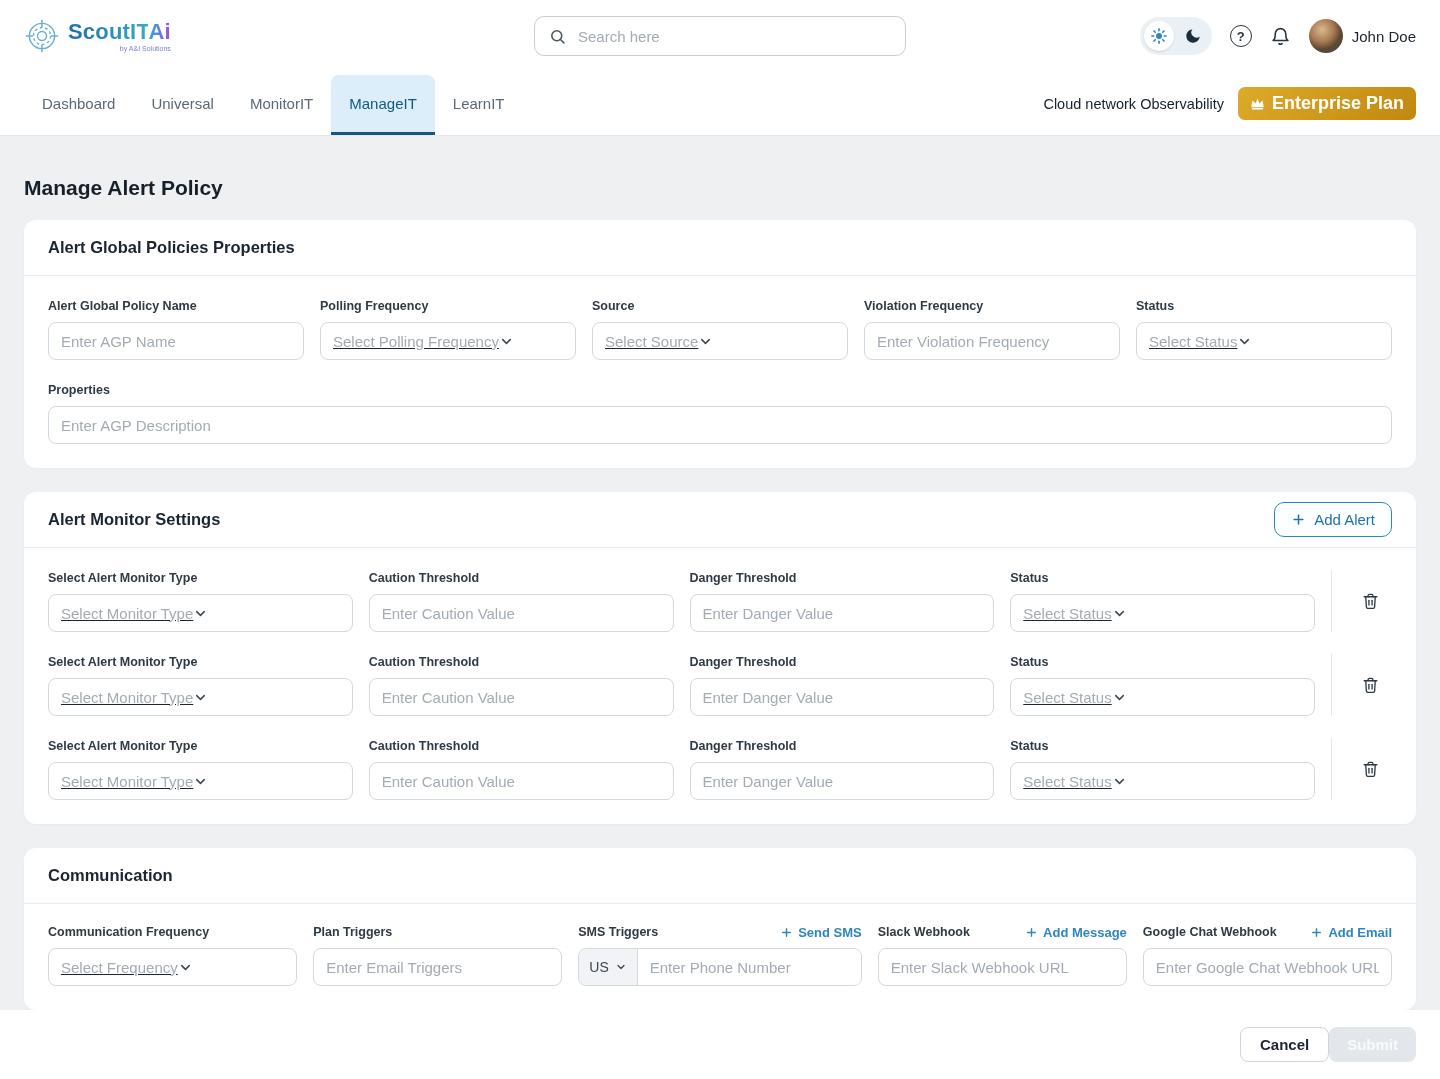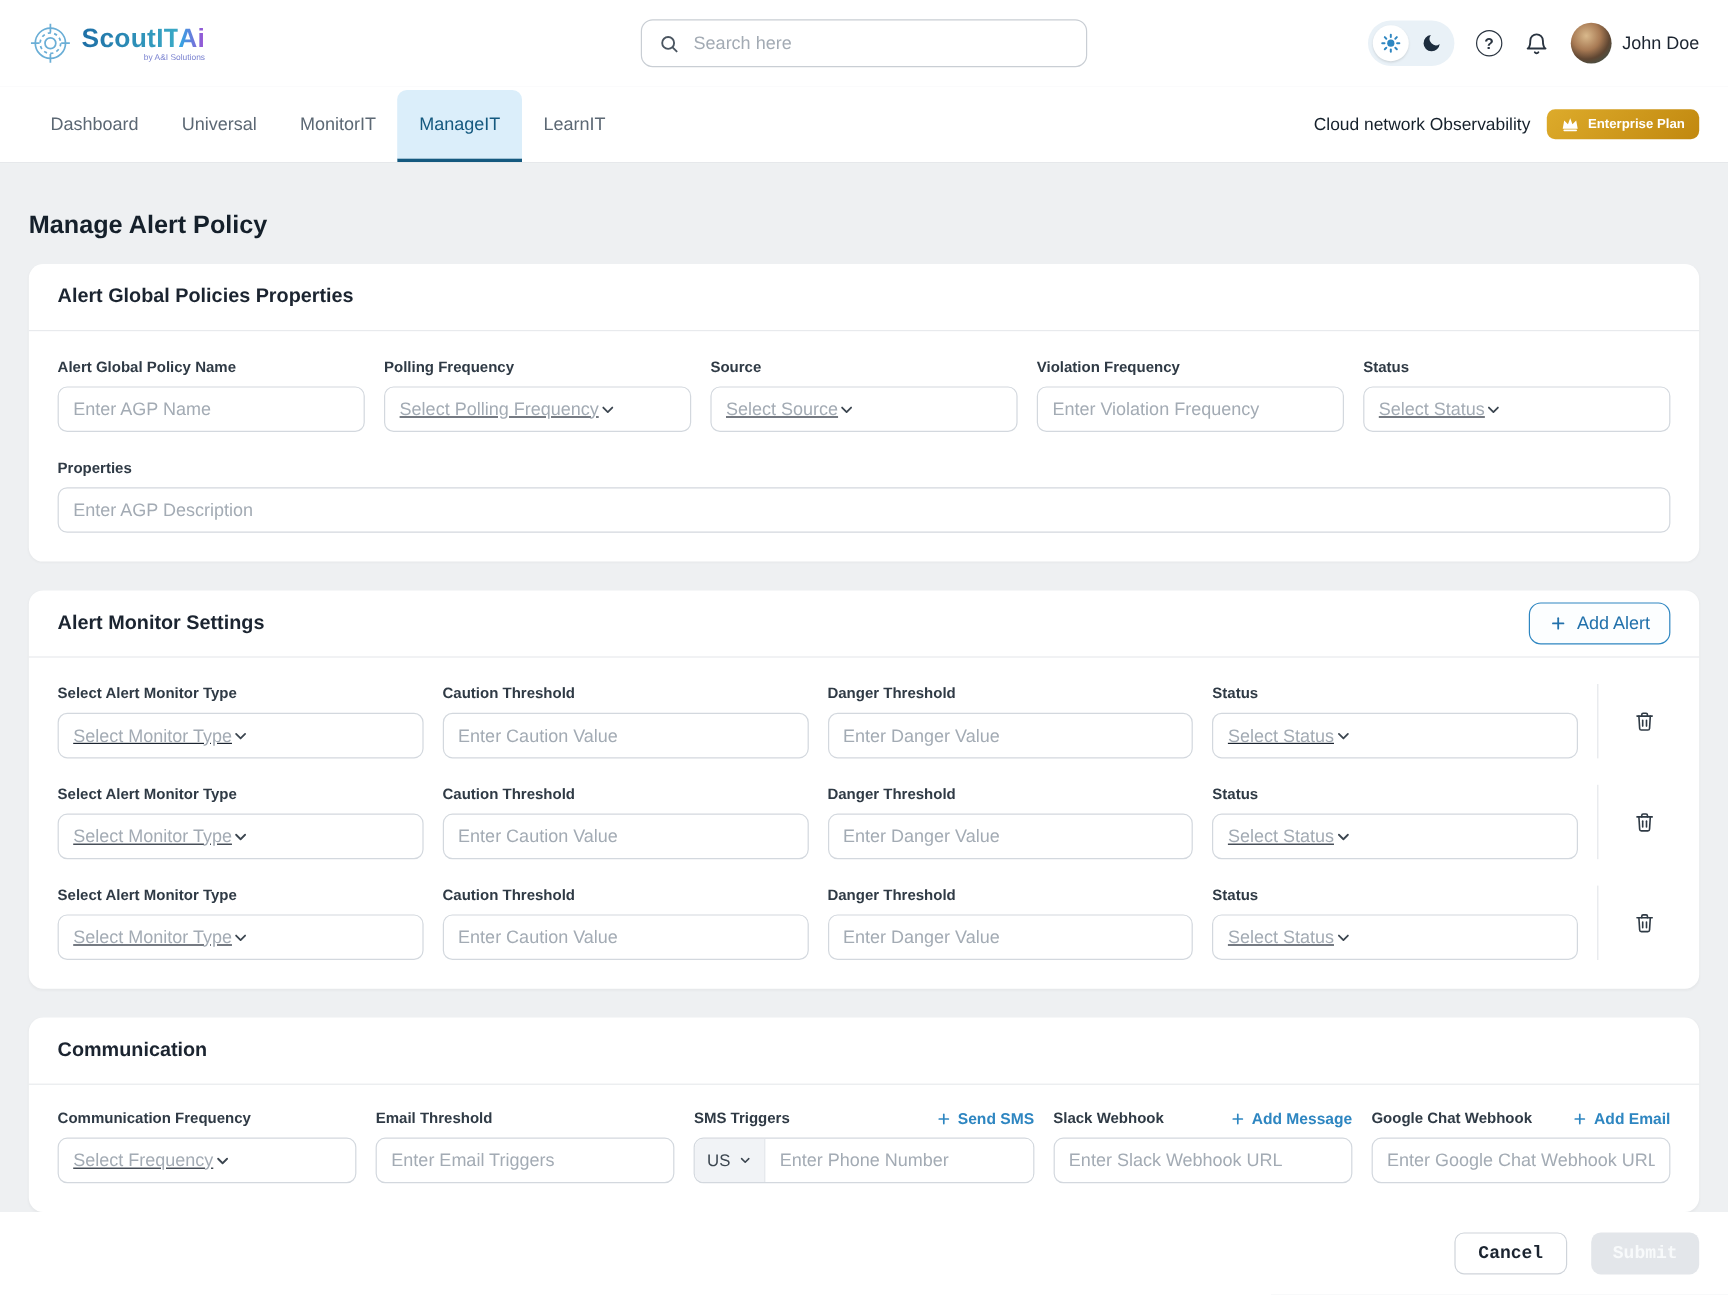--- a/index.html
+++ b/index.html
@@ -59,21 +59,21 @@
   }
   .tab.active {
     background:#dbeefa; color:#15597f; font-weight:500;
     border-radius:8px 8px 0 0; border-bottom:3px solid #15597f;
   }
   .nav-right { margin-left:auto; display:flex; align-items:center; gap:14px; }
   .context-label { font-size:14.5px; color:#15202b; }
   .plan-badge {
     display:flex; align-items:center; gap:7px;
     background:linear-gradient(135deg,#ddab2b,#c1880f);
-    color:#fff; font-size:11px; font-weight:600;
+    color:#fff; font-size:18px; font-weight:600;
     padding:6px 12px; border-radius:7px; cursor:pointer; border:none; font-family:inherit;
   }
   
   .main { flex:1 1 auto; padding:0 24px; overflow:hidden; }
   .page-title { margin:40px 0 20px; font-size:21px; font-weight:600; color:#15202b; }
   .card { background:#fff; border-radius:12px; margin-bottom:24px; box-shadow:0 1px 2px rgba(20,30,40,.03); }
   .card-header {
     height:56px; padding:0 24px; border-bottom:1px solid #e8eaed;
     display:flex; align-items:center; justify-content:space-between;
     font-size:16.5px; font-weight:600; color:#1b2430;
@@ -117,21 +117,21 @@
   .phone-control { padding:0; overflow:hidden; }
   .country-seg {
     height:100%; background:#f1f3f6; border-right:1px solid #d3d8de;
     display:flex; align-items:center; gap:6px; padding:0 10px;
     font-size:14px; color:#3c4650; cursor:pointer; border-radius:7px 0 0 7px; flex:0 0 auto;
   }
   .phone-control input { border:none; outline:none; flex:1; min-width:0; padding:0 12px; font-size:15px; font-family:inherit; height:100%; }
   
   .footer {
     flex:0 0 auto; height:69px; background:#fff;
-    display:flex; align-items:center; justify-content:flex-end; gap:20px; padding:0 24px;font-family:Liberation Mono, monospace;
+    display:flex; align-items:center; justify-content:flex-end; gap:0; padding:0 24px;
   }
   .btn-cancel {
     background:#fff; border:1px solid #cfd4da; border-radius:8px;
     padding:8px 19px; font-size:15px; font-weight:600; color:#1b2430; font-family:inherit; cursor:pointer;
   }
   .btn-submit {
     background:#e3e6ea; border:none; border-radius:8px;
     padding:9px 18px; font-size:15px; font-weight:600; color:#f8fafb; font-family:inherit; cursor:not-allowed;
   }
   svg { display:block; }
@@ -463,21 +463,21 @@
           <div class="control select">
             <span class="ph">Select Frequency</span>
             <span>
                 <svg width="15" height="15" viewBox="0 0 24 24" fill="none" stroke="#3c4650" stroke-width="2.4" stroke-linecap="round" stroke-linejoin="round">
                   <polyline points="6 9 12 15 18 9"></polyline>
                 </svg>
               </span>
           </div>
         </div>
         <div class="field">
-          <div class="f-label">Email Threshold</div>
+          <div class="f-label">Plan Triggers</div>
           <input class="control" type="text" placeholder="Enter Email Triggers" style="">
         </div>
         <div class="field">
           <div class="f-label">
             <span>SMS Triggers</span>
             <button class="action-link">
               <span>
                   <svg width="13" height="13" viewBox="0 0 24 24" fill="none" stroke="currentColor" stroke-width="2.6" stroke-linecap="round">
                     <line x1="12" y1="5" x2="12" y2="19"></line>
                     <line x1="5" y1="12" x2="19" y2="12"></line>

